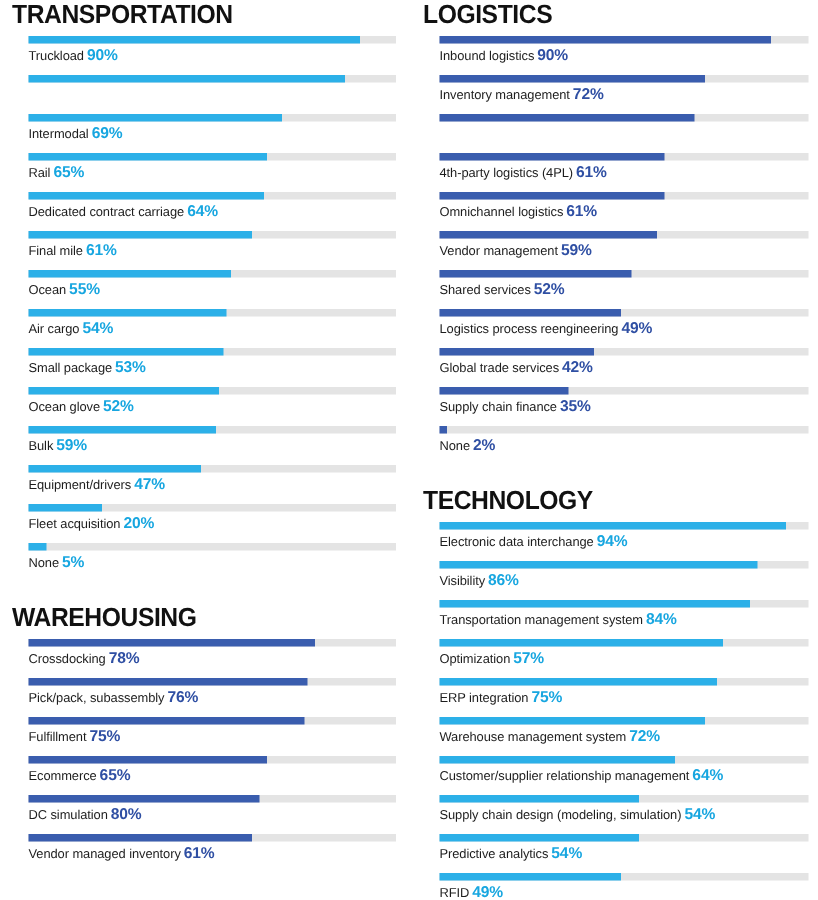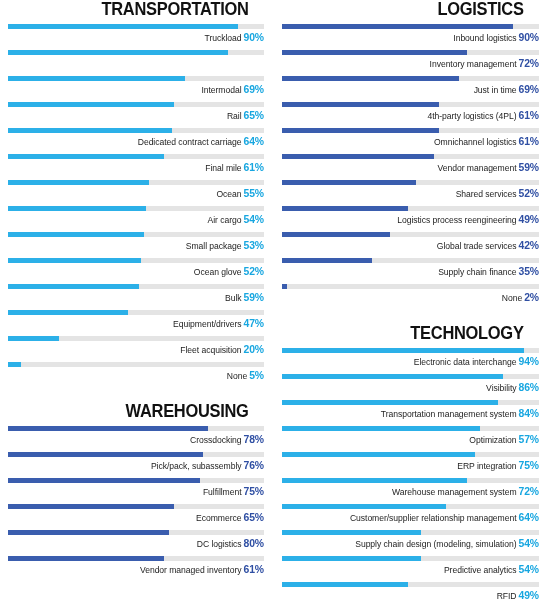--- a/index.html
+++ b/index.html
@@ -18,21 +18,20 @@
     position: relative;
     width: 545px;
     height: 600px;
     display: flex;
     box-sizing: border-box;
   }
   .column {
     width: 272px;
     box-sizing: border-box;
     padding: 0 8px 0 8px;
-    text-align: right;
   }
   .column.right {
     width: 273px;
     padding-left: 10px;
     padding-right: 6px;
   }
   .section {
     margin-bottom: 0;
   }
   .section + .section {
@@ -46,20 +45,21 @@
     color: #111111;
     margin: 0 0 5px 0;
     line-height: 19px;
     transform: scaleX(0.94);
     transform-origin: left center;
   }
   .rows { margin: 0; padding: 0; }
   .row {
     height: 26px;
     position: relative;
+    margin-left: 11px;
   }
   .track {
     position: relative;
     width: 100%;
     height: 5px;
     background: #e4e4e4;
     margin: 0;
   }
   .fill {
     position: absolute;
@@ -203,21 +203,21 @@
           <div class="row">
             <div class="track">
               <div class="fill dark" style="width: 65%;"></div>
             </div>
             <div class="caption"><span>Ecommerce</span><span class="pct dark">65%</span></div>
           </div>
           <div class="row">
             <div class="track">
               <div class="fill dark" style="width: 63%;"></div>
             </div>
-            <div class="caption"><span>DC logistics</span><span class="pct dark">80%</span></div>
+            <div class="caption"><span>DC simulation</span><span class="pct dark">80%</span></div>
           </div>
           <div class="row">
             <div class="track">
               <div class="fill dark" style="width: 61%;"></div>
             </div>
             <div class="caption"><span>Vendor managed inventory</span><span class="pct dark">61%</span></div>
           </div>
         </div>
       </div>
     </div>
@@ -234,21 +234,20 @@
           <div class="row">
             <div class="track">
               <div class="fill dark" style="width: 72%;"></div>
             </div>
             <div class="caption"><span>Inventory management</span><span class="pct dark">72%</span></div>
           </div>
           <div class="row">
             <div class="track">
               <div class="fill dark" style="width: 69%;"></div>
             </div>
-            <div class="caption"><span>Just in time</span><span class="pct dark">69%</span></div>
           </div>
           <div class="row">
             <div class="track">
               <div class="fill dark" style="width: 61%;"></div>
             </div>
             <div class="caption"><span>4th-party logistics (4PL)</span><span class="pct dark">61%</span></div>
           </div>
           <div class="row">
             <div class="track">
               <div class="fill dark" style="width: 61%;"></div>

